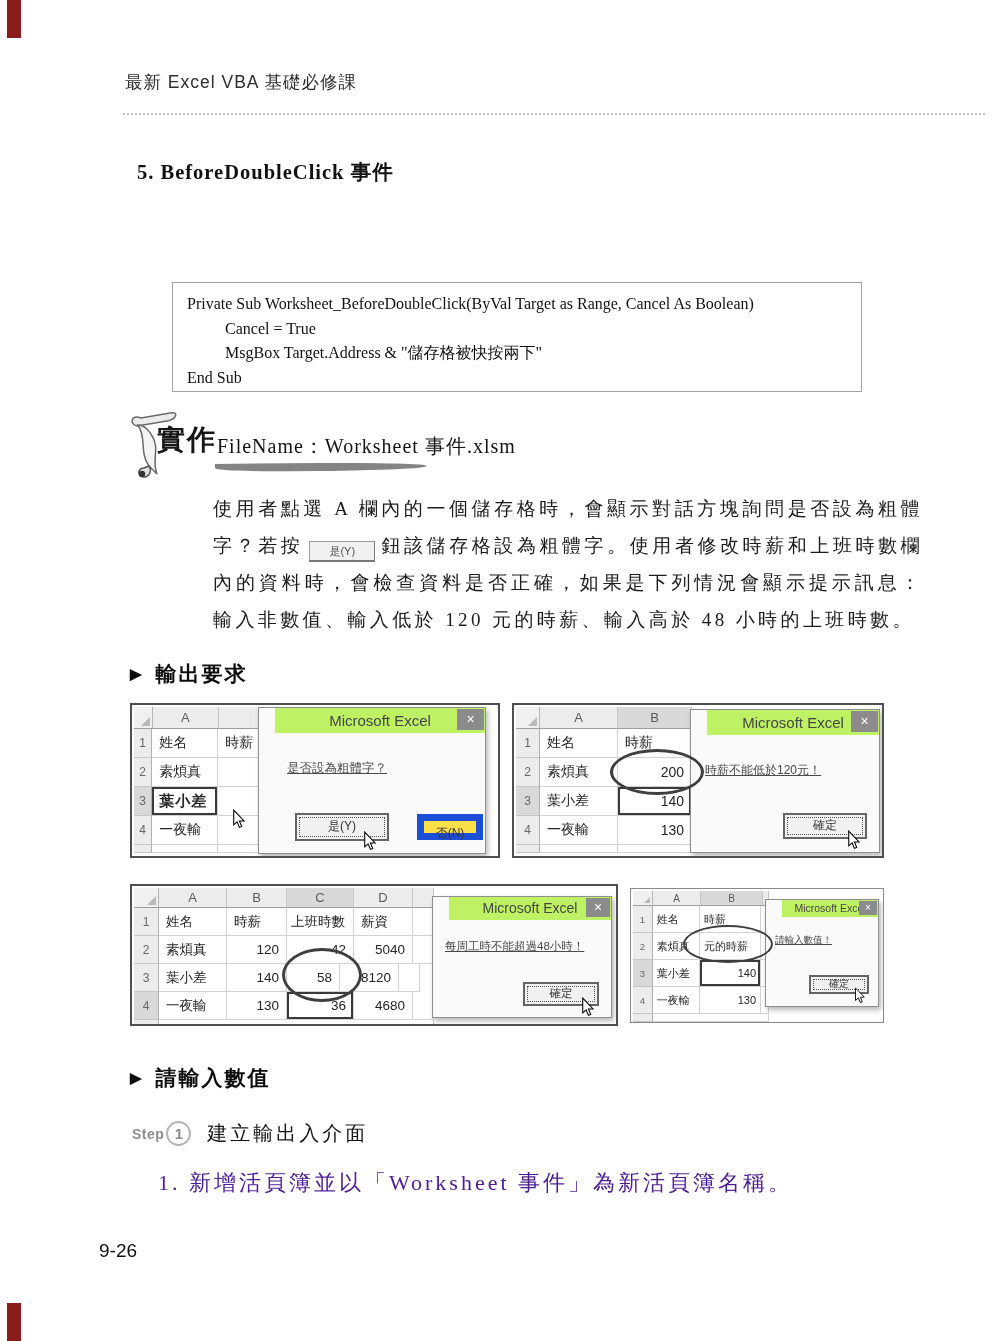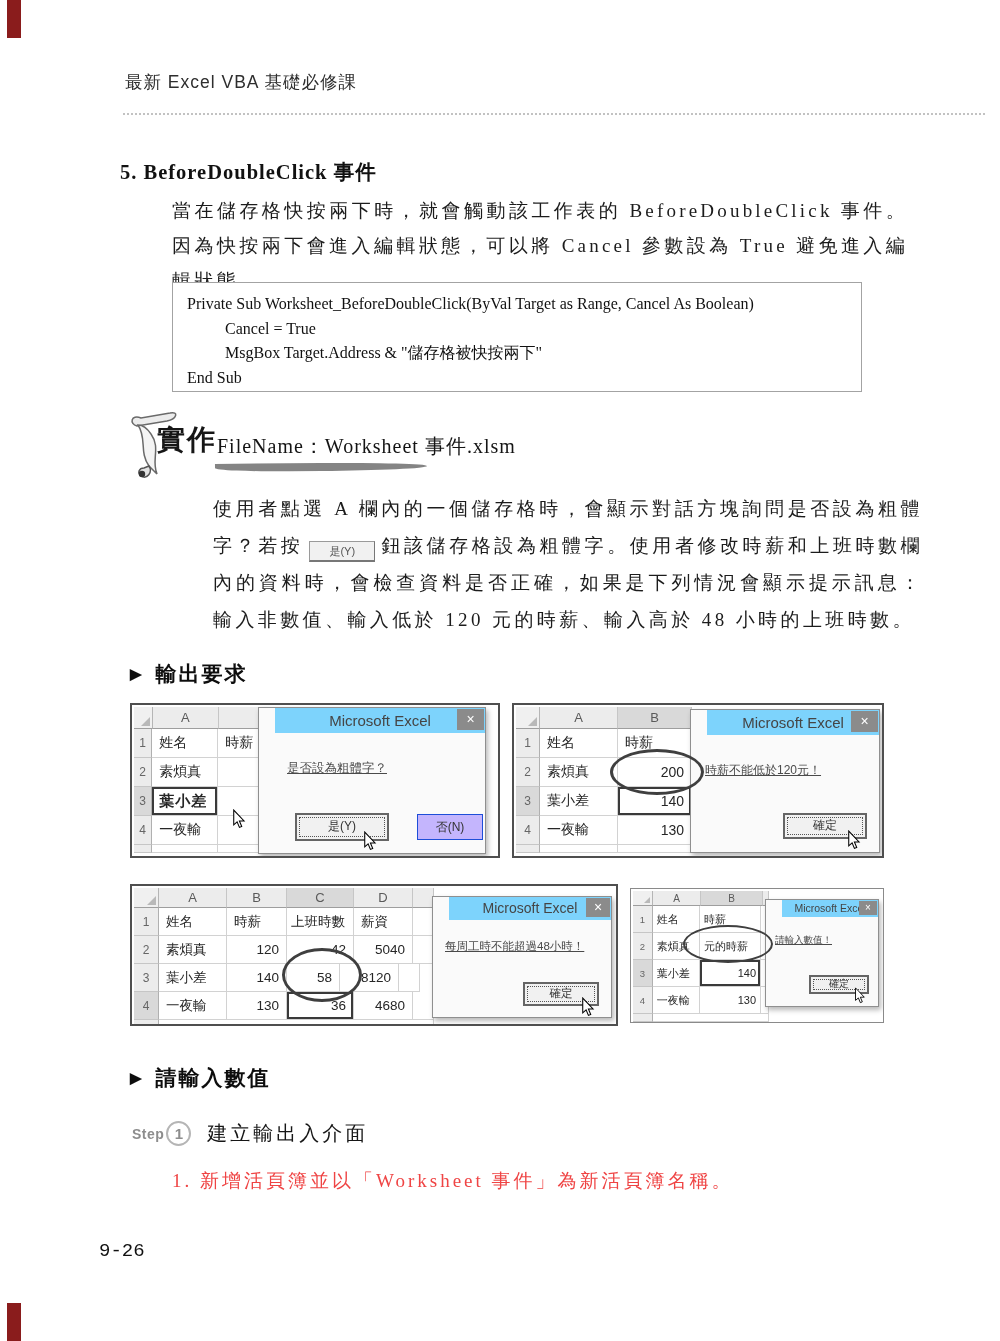--- a/index.html
+++ b/index.html
@@ -6,21 +6,21 @@
   body { background: #fff; font-family: "Liberation Serif", "DejaVu Serif", serif; }
   .page { position: relative; width: 1000px; height: 1341px; background: #fff; overflow: hidden; }
 
   .tab { position: absolute; left: 7px; width: 14px; height: 38px; background: #8a1c1c; }
   .tab.top { top: 0; } .tab.bottom { top: 1303px; }
 
   .running-head { position: absolute; left: 125px; top: 70px; font-family: "Liberation Sans", sans-serif;
     font-size: 17.5px; color: #2e2e2e; letter-spacing: 1px; }
   .head-rule { position: absolute; left: 123px; top: 113px; width: 862px; border-top: 2px dotted #c2c2c2; }
 
-  .sec-title { position: absolute; left: 120px; top: 158px; font-size: 20.5px; font-weight: bold; color: #111; letter-spacing: 1px; }
+  .sec-title { position: absolute; left: 137px; top: 158px; font-size: 20.5px; font-weight: bold; color: #111; letter-spacing: 1px; }
   .sec-body { position: absolute; left: 172px; top: 193px; width: 736px; font-size: 19px; line-height: 35px;
     letter-spacing: 3.2px; color: #1c1c1c; text-align: justify; }
 
   .code-box { position: absolute; left: 172px; top: 282px; width: 690px; height: 110px;
     border: 1px solid #a3a3a3; background: #fff; padding: 9px 0 0 14px; }
   .code-line { font-size: 16px; line-height: 24.5px; color: #111; white-space: nowrap; }
   .code-line.ind { padding-left: 38px; }
 
   .scroll-icon { position: absolute; left: 127px; top: 408px; }
   .practice-badge { position: absolute; left: 157px; top: 421px; font-size: 28px; font-weight: bold; color: #161616; letter-spacing: 2px; }
@@ -60,26 +60,26 @@
     font-family: "Liberation Sans", sans-serif; font-size: 14px; color: #262626;
     display: flex; align-items: center; padding-left: 7px; position: relative; background: #fff; }
   .cell.num { justify-content: flex-end; padding-right: 7px; padding-left: 0; }
   .cell.bold { font-weight: bold; font-size: 15px; letter-spacing: 1px; }
   .cell.sel { box-shadow: inset 0 0 0 2px #3a3a3a; }
 
   .circle { position: absolute; border: 3px solid #3f3f3f; border-radius: 50%; z-index: 6; }
 
   .dlg { position: absolute; border: 1px solid #8f8f8f; background: #fafafa; z-index: 5;
     box-shadow: 2px 3px 5px rgba(0,0,0,.28); }
-  .dlg-title { height: 25px; background: #7dd3fc; position: relative; text-align: center;
+  .dlg-title { height: 25px; background: #bef264; position: relative; text-align: center;
     font-family: "Liberation Sans", sans-serif; font-size: 15px; line-height: 25px; color: #454545; margin-left: 16px; }
   .dlg-x { position: absolute; top: 1px; right: 1px; width: 27px; height: 21px; background: #8b8b8b;
     color: #fff; font-size: 14px; line-height: 21px; text-align: center; font-family: "Liberation Sans", sans-serif; }
   .dlg-msg { position: absolute; font-family: "Liberation Sans", sans-serif; color: #4a4a4a; text-decoration: underline; }
-  .btn { position: absolute; background: #c4b5fd; border: 1px solid #1d4ed8; text-align: center;
+  .btn { position: absolute; background: #fde047; border: 7px solid #1d4ed8; text-align: center;
     font-family: "Liberation Sans", sans-serif; color: #333; }
   .btn.default { border: 2px solid #656565; outline: 1px dotted #555; outline-offset: -5px; background: #f1f1f1; }
   .cursor { position: absolute; z-index: 7; }
 
   
   #shot1 { left: 130px; top: 703px; width: 370px; height: 155px; }
   #shot2 { left: 512px; top: 703px; width: 372px; height: 155px; }
   #shot3 { left: 130px; top: 884px; width: 488px; height: 142px; }
   #shot4 { left: 630px; top: 888px; width: 254px; height: 135px; border-width: 1px; border-color: #8a8a8a; }
 
@@ -91,38 +91,37 @@
   #shot4 .cell { font-size: 11px; }
   #shot4 .dlg-title { height: 17px; font-size: 10.5px; line-height: 17px; }
   #shot4 .dlg-x { width: 18px; height: 14px; font-size: 10px; line-height: 14px; }
 
   .step-row { position: absolute; left: 132px; top: 1120px; display: flex; align-items: center; }
   .step-word { font-family: "Liberation Sans", sans-serif; font-weight: bold; font-size: 14px; color: #8d8d8d; letter-spacing: .5px; }
   .step-circ { width: 25px; height: 25px; border: 2px solid #b5b5b5; border-radius: 50%; margin-left: 2px;
     font-family: "Liberation Sans", sans-serif; font-size: 15px; font-weight: bold; color: #8d8d8d;
     display: flex; align-items: center; justify-content: center; background:#fff; }
   .step-title { font-size: 20px; color: #161616; letter-spacing: 3px; margin-left: 16px; }
-  .step-item { position: absolute; left: 172px; top: 1168px; font-size: 19px; letter-spacing: 3px; color: #ef4444; }
-
-  .page-num { position: absolute; left: 99px; top: 1240px; font-family: Liberation Mono, monospace;
+  .step-item { position: absolute; left: 158px; top: 1168px; font-size: 22px; letter-spacing: 3px; color: #4c1d95; }
+
+  .page-num { position: absolute; left: 99px; top: 1240px; font-family: Liberation Sans, sans-serif;
     font-size: 19px; color: #111; }
 </style>
 </head>
 <body>
 
 <div class="page">
 
   <div class="tab top"></div>
   <div class="tab bottom"></div>
 
   <div class="running-head">最新 Excel VBA 基礎必修課</div>
   <div class="head-rule"></div>
 
   <div class="sec-title">5. BeforeDoubleClick 事件</div>
-  <div class="sec-body">當在儲存格快按兩下時，就會觸動該工作表的 BeforeDoubleClick 事件。因為快按兩下會進入編輯狀態，可以將 Cancel 參數設為 True 避免進入編輯狀態。</div>
 
   <div class="code-box">
     <div class="code-line">Private Sub Worksheet_BeforeDoubleClick(ByVal Target as Range, Cancel As Boolean)</div>
     <div class="code-line ind">Cancel = True</div>
     <div class="code-line ind">MsgBox Target.Address &amp; "儲存格被快按兩下"</div>
     <div class="code-line">End Sub</div>
   </div>
 
   <svg class="scroll-icon" width="58" height="74" viewBox="0 0 58 74">
     <path d="M14,10 C4,6 2,16 10,18 L40,13 C50,11 52,3 43,5 Z" fill="#ececec" stroke="#6a6a6a" stroke-width="1.5"></path>

